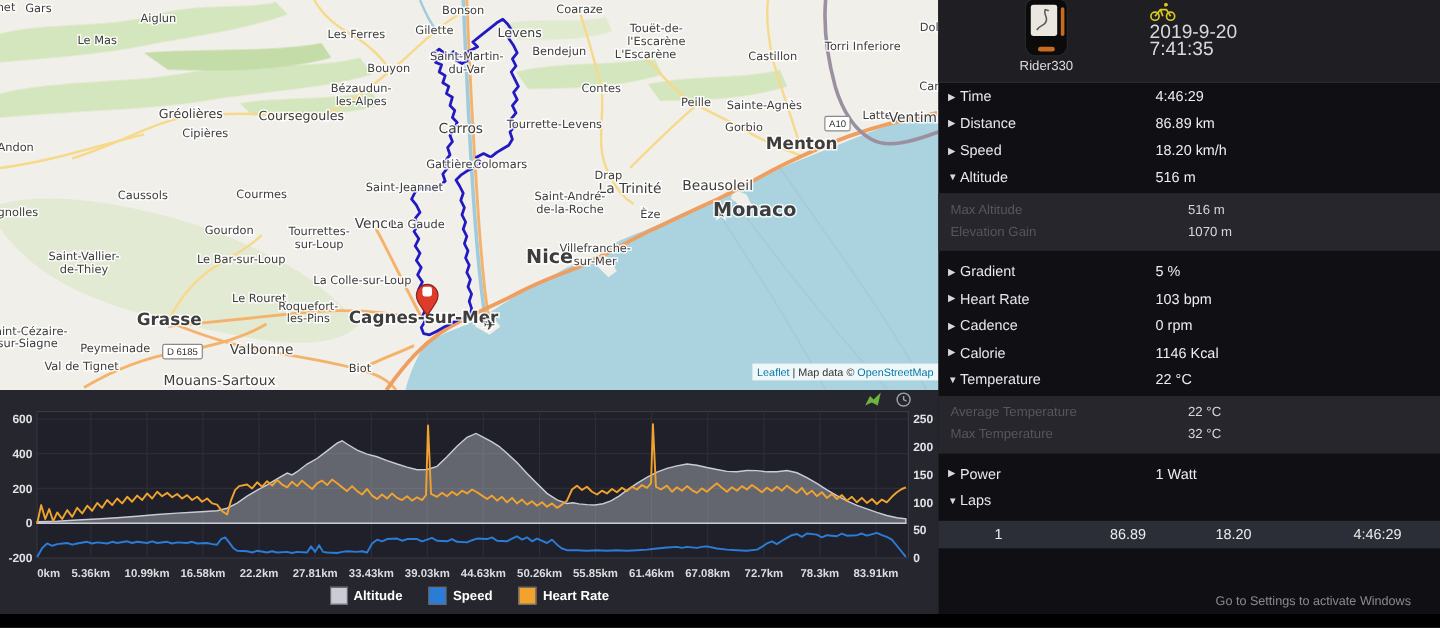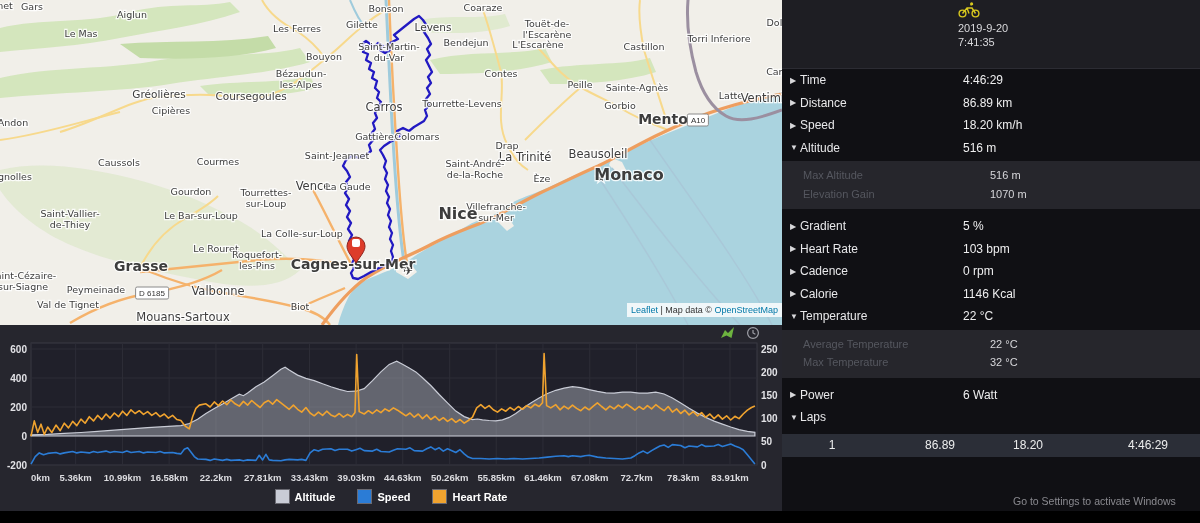--- a/index.html
+++ b/index.html
@@ -27,28 +27,28 @@
   
   .right-panel{position:absolute;left:782px;top:0;width:418px;height:523px;background:#101014;color:#e6e6e9;}
   .rp-header{position:relative;height:68px;background:#1e1e23;border-bottom:1px solid #2c2c33;}
   .device-wrap{position:absolute;left:60px;top:0;width:60px;text-align:center;}
   .device-img{position:relative;margin:0 auto;width:34px;height:46px;background:#0b0b0b;border-radius:6px 6px 8px 8px;
       box-shadow:0 0 0 1px #27272b;}
   .device-screen{position:absolute;left:4px;top:4px;width:22px;height:26px;background:#e9e7df;border-radius:2px;}
   .device-strip{position:absolute;right:2px;top:6px;width:3px;height:24px;background:#c96a1e;border-radius:2px;}
   .device-btn{position:absolute;left:10px;bottom:3px;width:14px;height:4px;background:#c96a1e;border-radius:2px;}
   .device-name{font-size:11px;color:#dcdcdf;margin-top:3px;}
-  .trip-meta{position:absolute;left:176px;top:2px;font-size:11px;color:#d9d9dc;line-height:14px;}
+  .trip-meta{position:absolute;left:176px;top:2px;font-size:16px;color:#d9d9dc;line-height:14px;}
   .stats-list{position:relative;}
   .stat-row{position:relative;height:22.5px;display:flex;align-items:center;cursor:pointer;}
   .stat-arrow{width:10px;margin-left:8px;font-size:8px;color:#d8d8db;}
   .stat-label{font-size:12px;color:#e8e8ea;}
   .stat-value{position:absolute;left:181px;font-size:12px;color:#eeeeef;}
   .sub-panel{background:#26262c;padding:5px 0 6px 0;margin:2px 0 6px 0;}
-  .sub-row{position:relative;height:18.5px;display:flex;align-items:center;padding-left:11px;}
+  .sub-row{position:relative;height:18.5px;display:flex;align-items:center;}
   .sub-label{margin-left:10px;font-size:11px;color:#55575f;}
   .sub-value{position:absolute;left:208px;font-size:11px;color:#d6d6da;}
   .laps-table{margin-top:5px;}
   .laps-header{position:relative;height:24px;background:#060608;}
   .laps-row{position:relative;height:23px;background:#2b2e37;}
   .lap-cell{position:absolute;top:50%;transform:translate(-50%,-50%);font-size:11px;color:#d9dade;
       display:flex;align-items:center;gap:3px;white-space:nowrap;}
   .laps-row .lap-cell{font-size:12px;color:#eceded;}
   .unit-txt{font-size:9px;color:#bfc0c6;}
   .watermark{position:absolute;left:231px;top:492px;color:#a7a7ad;opacity:.8;pointer-events:none;}
@@ -184,21 +184,21 @@
           <text x="777" y="75" text-anchor="middle" font-size="9.5" font-weight="400"><tspan x="777" dy="0">Cam</tspan></text>
           <text x="408" y="275" text-anchor="middle" font-size="12" font-weight="400"><tspan x="408" dy="0">✈</tspan></text>
         </g>
 
       <g id="map-marker">
           <path d="M356,263 c-6,-9 -9,-12 -9,-17 a9,9 0 1 1 18,0 c0,5 -3,8 -9,17 z" fill="#dd3c2a" stroke="#8f241d" stroke-width="1"></path>
           <rect x="352" y="239" width="8" height="8" rx="2" fill="#fff"></rect>
         </g>
     </svg>
     <div id="badges">
-        <div class="badge" style="left: 698px; top: 120px;">A10</div>
+        <div class="badge" style="left: 698px; top: 103px;">A10</div>
         <div class="badge" style="left: 152px; top: 293px;">D 6185</div>
       </div>
     <div class="attribution">
       <span class="lnk">Leaflet</span><span> | Map data © </span><span class="lnk">OpenStreetMap</span>
     </div>
   </div>
 
   <div class="chart-panel">
     <div class="mode-icons">
       <svg width="17" height="14" viewBox="0 0 17 14">
@@ -275,20 +275,32 @@
         <div class="legend-item">
           <span class="legend-swatch" style="background: rgb(240, 163, 47);"></span>
           <span class="legend-label">Heart Rate</span>
         </div>
       </div>
   </div>
   <div class="bottom-strip"></div>
 
   <div class="right-panel">
     <div class="rp-header">
+      <div class="device-wrap">
+        <div class="device-img">
+          <div class="device-screen">
+            <svg width="22" height="26" viewBox="0 0 22 26">
+              <path d="M5,21 C8,16 12,18 13,13 C14,9 10,8 12,4 L15,5" fill="none" stroke="#5a5a5a" stroke-width="1.3"></path>
+            </svg>
+          </div>
+          <div class="device-strip"></div>
+          <div class="device-btn"></div>
+        </div>
+        <div class="device-name">Rider330</div>
+      </div>
       <div class="trip-meta">
         <svg width="22" height="16" viewBox="0 0 22 16">
           <g stroke="#d9c91f" fill="none" stroke-width="1.4">
             <circle cx="4.5" cy="11.5" r="3.4"></circle>
               <circle cx="17.5" cy="11.5" r="3.4"></circle>
             <path d="M4.5,11.5 L9,6 L14,6 L17.5,11.5 M11,11.5 L9,6 M12.5,3 L15,2.2"></path>
           </g>
           <circle cx="13.6" cy="1.8" r="1.5" fill="#d9c91f"></circle>
         </svg>
         <div>2019-9-20</div>
@@ -357,21 +369,21 @@
             <span class="sub-value">22 °C</span>
           </div>
           <div class="sub-row">
             <span class="sub-label">Max Temperature</span>
             <span class="sub-value">32 °C</span>
           </div>
         </div>
         <div class="stat-row">
           <span class="stat-arrow">▶</span>
           <span class="stat-label">Power</span>
-          <span class="stat-value">6 Watt</span>
+          <span class="stat-value">1 Watt</span>
         </div>
         <div class="stat-row">
           <span class="stat-arrow">▼</span>
           <span class="stat-label">Laps</span>
           <span class="stat-value"></span>
         </div>
         <div class="laps-table">
           <div class="laps-row">
             <div class="lap-cell" style="left: 50px;">1</div>
             <div class="lap-cell" style="left: 158px;">86.89</div>

